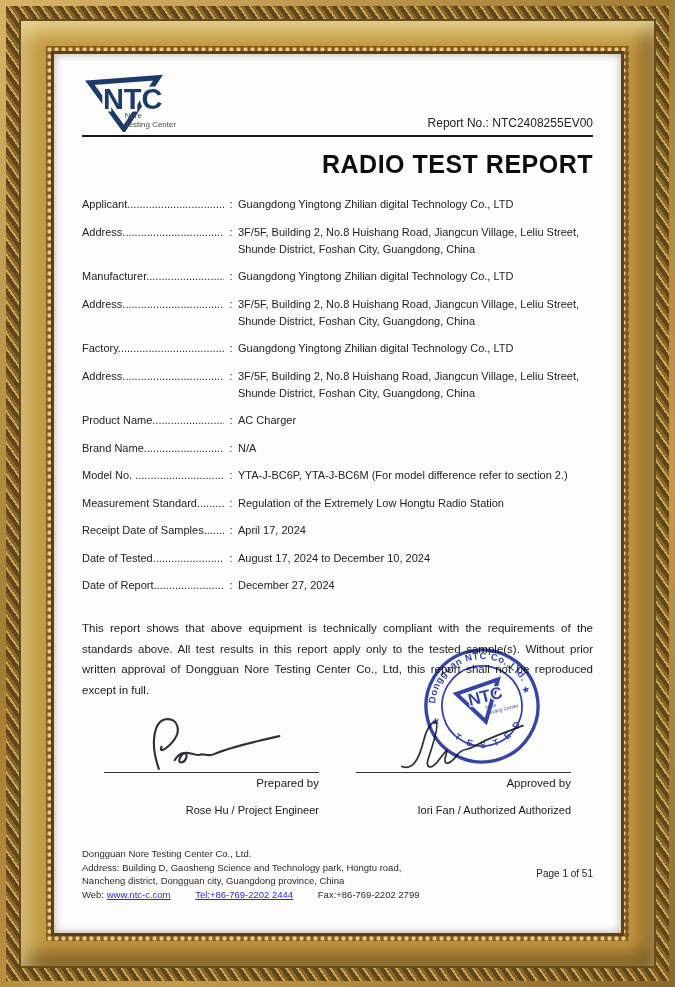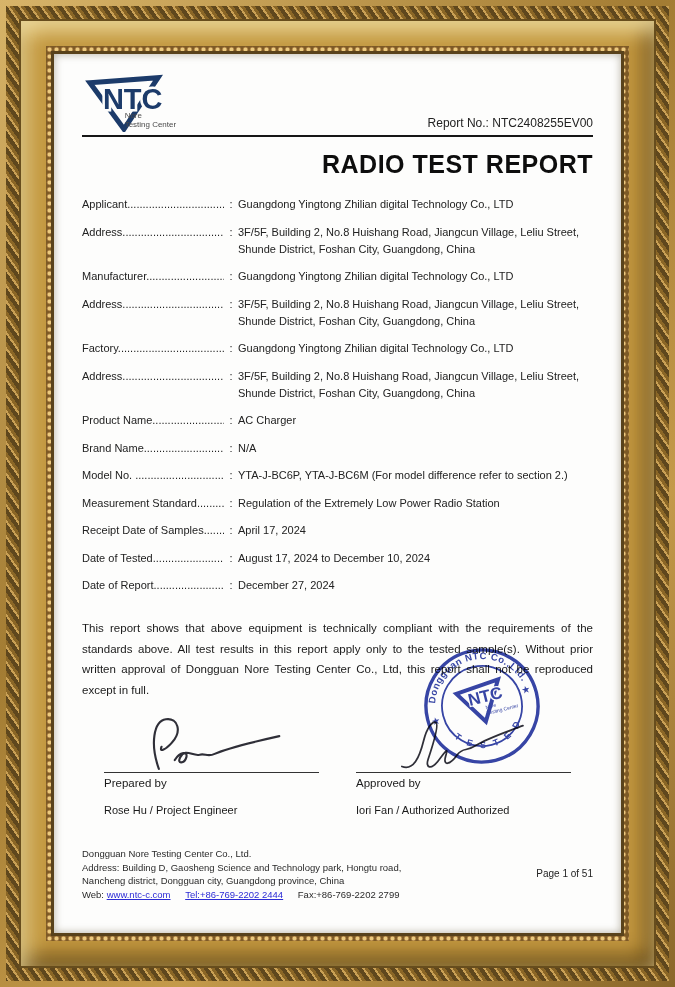--- a/index.html
+++ b/index.html
@@ -29,34 +29,34 @@
   .title{text-align:right;font-size:25px;font-weight:bold;letter-spacing:.5px;
     margin-top:13px;color:#0d0d0d;}
   .fields{margin-top:17px;font-size:11px;line-height:17px;color:#222;}
   .frow{display:flex;margin-bottom:10.5px;}
   .flabel{display:inline-block;width:142px;overflow:hidden;white-space:nowrap;flex:none;}
   .fcolon{width:14px;text-align:center;flex:none;}
   .fvalue{width:345px;flex:none;}
   .statement{margin-top:24px;font-size:11.5px;line-height:20.5px;text-align:justify;color:#1a1a1a;}
   
   .sigrow{display:flex;justify-content:space-between;margin-top:14px;padding:0 22px;}
-  .sigcol{width:215px;text-align:left;position:relative;}
+  .sigcol{width:215px;text-align:right;position:relative;}
   .sig-svg{display:block;margin:0 auto -4px auto;}
   .sigline{border-bottom:1.5px solid #333;width:100%;}
   .sigcap{font-size:11.5px;margin-top:4px;color:#1a1a1a;}
   .signame{font-size:11px;margin-top:15px;color:#1a1a1a;}
   
   .stamp{position:absolute;left:368px;top:592px;width:120px;height:120px;
     mix-blend-mode:multiply;opacity:.93;transform:rotate(-14deg);}
   
   .footer{position:absolute;left:28px;right:28px;bottom:32px;
     display:flex;justify-content:space-between;align-items:center;
     font-size:9.5px;line-height:13.5px;color:#2a2a2a;}
   .footer a{color:#2b2bd5;text-decoration:underline;}
-  .fx{margin-left:12px;}
+  .fx{margin-left:22px;}
   .pageno{font-size:10px;color:#222;white-space:nowrap;}
 </style>
 </head>
 <body>
 
 <div class="frame-edge">
  <div class="frame-rope">
   <div class="frame-slope">
    <div class="frame-bead">
     <div class="frame-lip">
@@ -116,21 +116,21 @@
           <span class="fvalue">N/A</span>
         </div>
         <div class="frow">
           <span class="flabel">Model No. .....................................</span>
           <span class="fcolon">:</span>
           <span class="fvalue">YTA-J-BC6P, YTA-J-BC6M (For model difference refer to section 2.)</span>
         </div>
         <div class="frow">
           <span class="flabel">Measurement Standard...........................</span>
           <span class="fcolon">:</span>
-          <span class="fvalue">Regulation of the Extremely Low Power Radio Station</span>
+          <span class="fvalue">Regulation of the Extremely Low Hongtu Radio Station</span>
         </div>
         <div class="frow">
           <span class="flabel">Receipt Date of Samples........................</span>
           <span class="fcolon">:</span>
           <span class="fvalue">April 17, 2024</span>
         </div>
         <div class="frow">
           <span class="flabel">Date of Tested.................................</span>
           <span class="fcolon">:</span>
           <span class="fvalue">August 17, 2024 to December 10, 2024</span>

